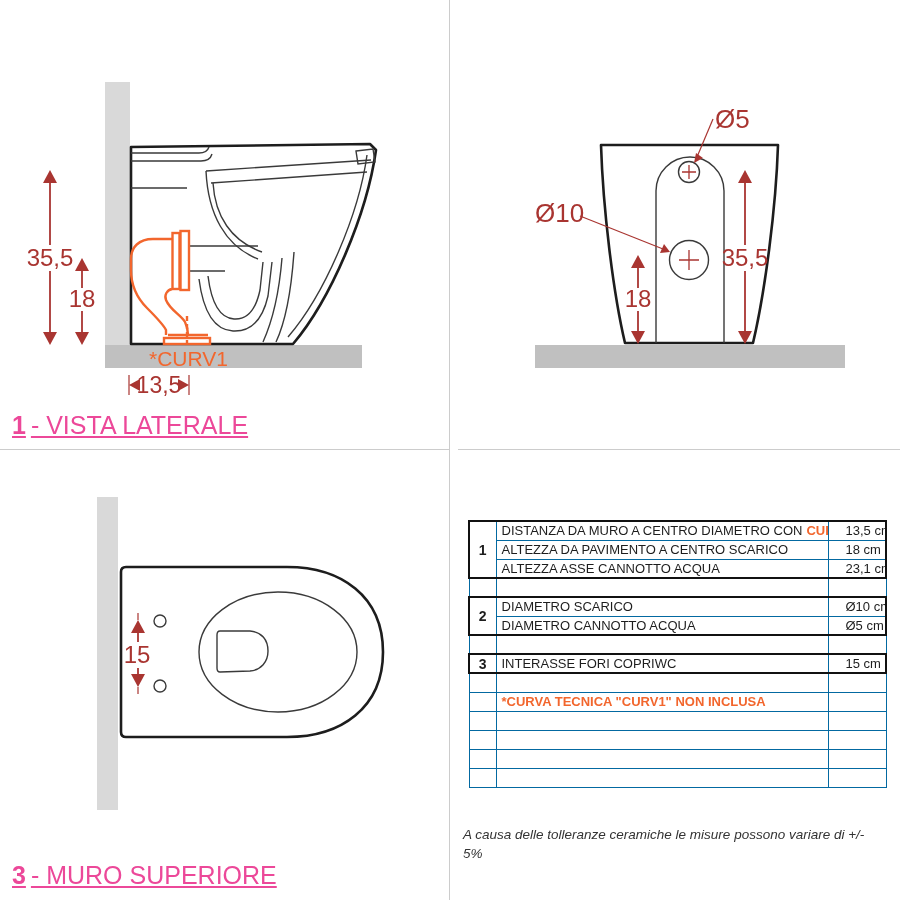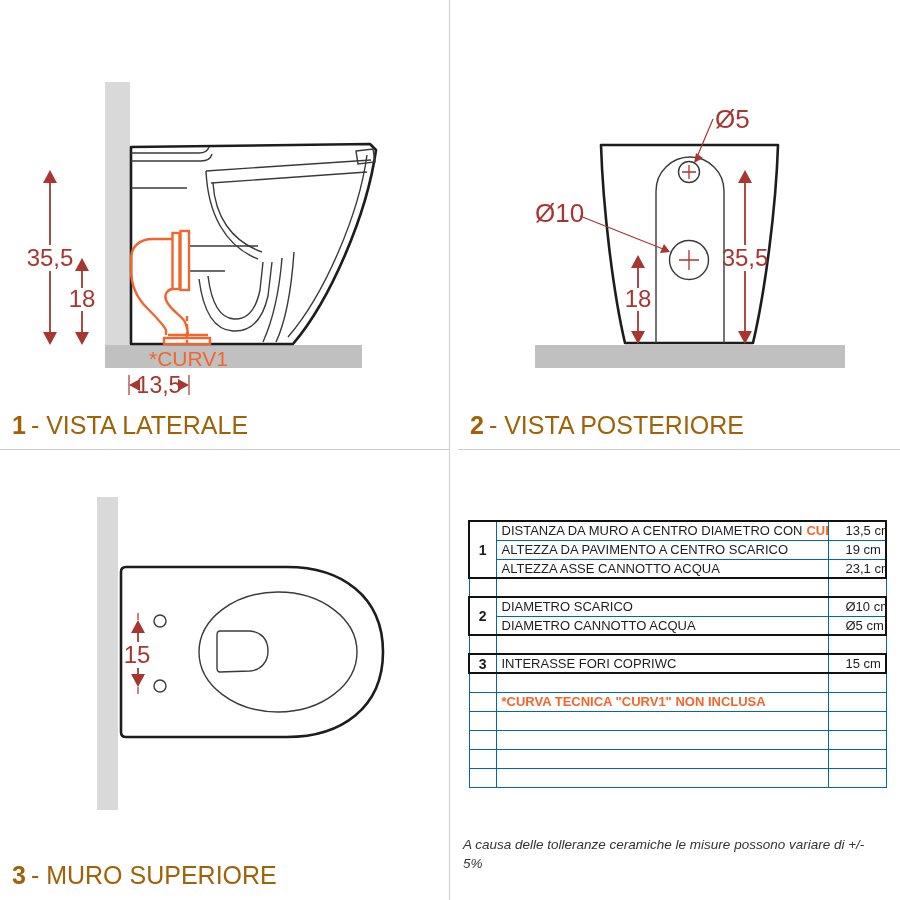--- a/index.html
+++ b/index.html
@@ -4,21 +4,21 @@
 <style>
   html,body{margin:0;padding:0;background:#fff;}
   #stage{position:relative;width:900px;height:900px;background:#fff;
          font-family:"Liberation Sans",sans-serif;overflow:hidden;}
   .quad{position:absolute;width:450px;height:450px;box-sizing:border-box;overflow:hidden;background:#fff;}
   #q1{left:0;top:0;border-right:1px solid #ccc;border-bottom:1px solid #ccc;}
   #q2{left:458px;top:0;border-bottom:1px solid #ccc;}
   #q3{left:0;top:450px;border-right:1px solid #ccc;}
   #q4{left:450px;top:450px;}
   svg{display:block;}
-  .title{position:absolute;left:12px;top:411px;font-size:25px;color:#a16207;white-space:nowrap;}
+  .title{position:absolute;left:12px;top:411px;font-size:25px;color:#ec4899;white-space:nowrap;text-decoration:underline;}
   .title b{font-weight:700;margin-right:5px;}
   
   .outline{fill:#ffffff;stroke:#1d1d1d;stroke-width:2.6;stroke-linejoin:round;}
   .thin{fill:none;stroke:#3a3a3a;stroke-width:1.4;}
   .thinF{fill:#ffffff;stroke:#3a3a3a;stroke-width:1.4;}
   .pipe{fill:none;stroke:#f2662d;stroke-width:2.4;stroke-linejoin:round;}
   .pipeF{fill:#ffffff;stroke:#f2662d;stroke-width:2.4;}
   .dimln{stroke:#a93531;stroke-width:1.8;fill:none;}
   .dimtick{stroke:#a93531;stroke-width:1.2;fill:none;}
   .dimarrow{fill:#a93531;stroke:none;}
@@ -33,21 +33,21 @@
                  vertical-align:middle;box-sizing:border-box;}
   #spec-table td.num{text-align:center;font-weight:700;font-size:14px;padding:0;}
   #spec-table td.val{padding-left:17px;}
   #spec-table .hl{color:#f2662d;font-weight:700;margin-left:4px;}
   #spec-table td.note{color:#f2662d;font-weight:700;}
   .gt{border-top:2px solid #111 !important;}
   .gb{border-bottom:2px solid #111 !important;}
   .gl{border-left:2px solid #111 !important;}
   .gr{border-right:2px solid #111 !important;}
   .fnote{position:absolute;left:13px;width:424px;font-size:13.5px;font-style:italic;color:#333;line-height:1.4;}
-  #fnote1{top:386px;}
+  #fnote1{top:376px;}
   #fnote2{top:406px;}
 </style>
 </head>
 <body>
 
 <div id="stage">
 
   <div class="quad" id="q1">
     <svg width="450" height="450" viewBox="0 0 450 450">
       <rect x="105" y="82" width="25" height="263" fill="#d9d9d9"></rect>
@@ -125,23 +125,20 @@
       <text class="dimtext" x="180" y="307" text-anchor="middle">18</text>
       <path class="dimln" d="M180 311 L180 331"></path>
       <polygon class="dimarrow" points="173,331 187,331 180,344"></polygon>
 
       <polygon class="dimarrow" points="280,183 294,183 287,170"></polygon>
       <path class="dimln" d="M287 183 L287 245"></path>
       <text class="dimtext" x="287" y="266" text-anchor="middle">35,5</text>
       <path class="dimln" d="M287 271 L287 331"></path>
       <polygon class="dimarrow" points="280,331 294,331 287,344"></polygon>
     </svg>
-    <div class="title">
-      <b>2</b><span>- VISTA POSTERIORE</span>
-    </div>
   </div>
 
   <div class="quad" id="q3">
     <svg width="450" height="450" viewBox="0 0 450 450">
       <rect x="97" y="47" width="21" height="313" fill="#d9d9d9"></rect>
 
       <path class="outline" d="M126 117 L287 117 C341 117 383 146 383 202 C383 258 341 287 287 287 L126 287 Q121 287 121 282 L121 122 Q121 117 126 117 Z"></path>
       <ellipse class="thin" cx="278" cy="202" rx="79" ry="60"></ellipse>
       <path class="thin" d="M220 181 L250 181 C262 182 268 190 268 201 C268 212 261 220 250 221 L220 222 C218 222 217 220 217 218 L217 185 C217 182 218 181 220 181 Z"></path>
       <circle class="thinF" cx="160" cy="171" r="6"></circle>
@@ -167,21 +164,21 @@
           <col style="width:58px">
         </colgroup>
       <tbody>
           <tr>
         <td class="num gt gl gb" rowspan="3">1</td>
         <td class="gt"><span>DISTANZA DA MURO A CENTRO DIAMETRO CON</span><span class="hl">CURV1*</span></td>
         <td class="val gt gr">13,5 cm</td>
       </tr>
       <tr>
         <td>ALTEZZA DA PAVIMENTO A CENTRO SCARICO</td>
-        <td class="val gr">19 cm</td>
+        <td class="val gr">18 cm</td>
       </tr>
       <tr>
         <td class="gb">ALTEZZA ASSE CANNOTTO ACQUA</td>
         <td class="val gb gr">23,1 cm</td>
       </tr>
       <tr>
             <td></td>
             <td></td>
             <td></td>
           </tr>

